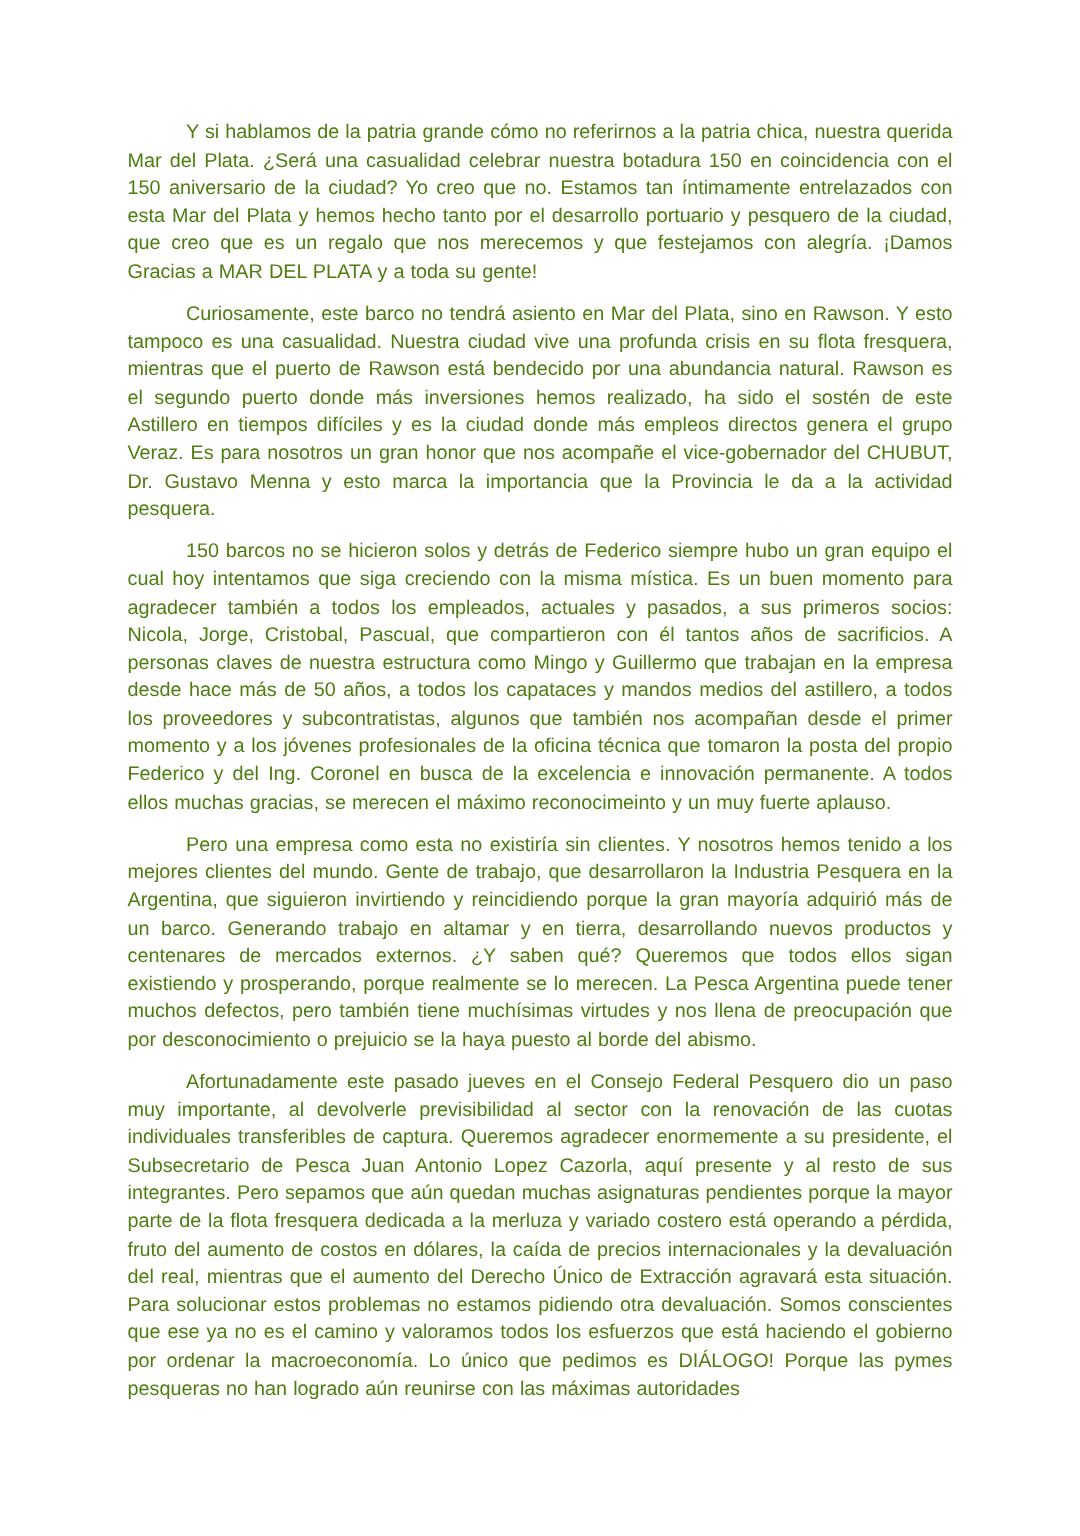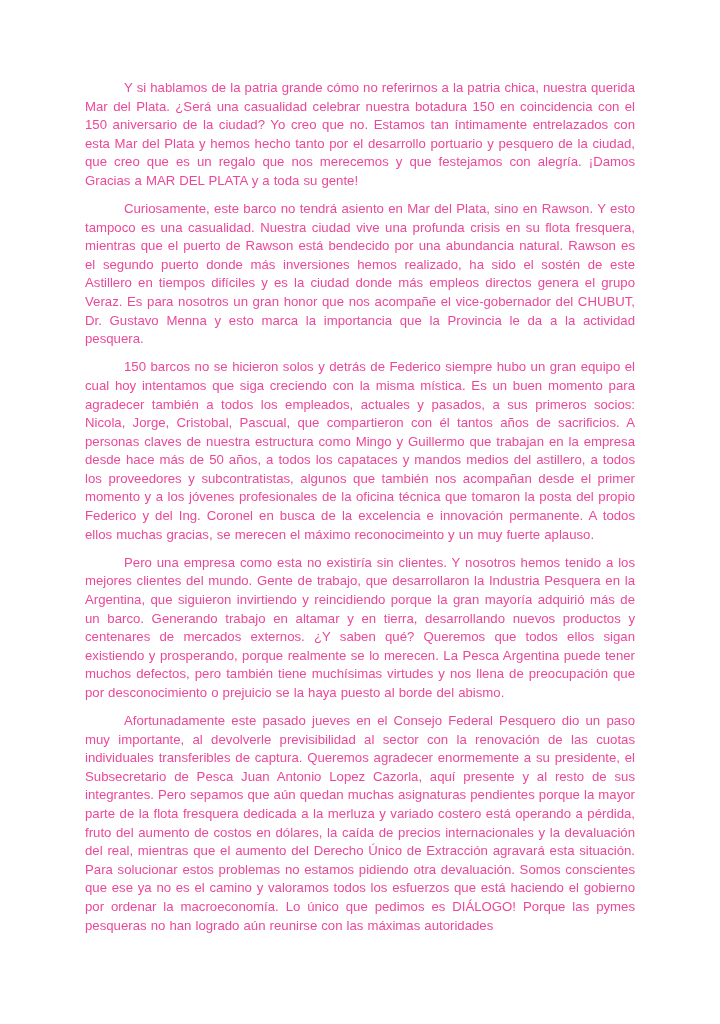--- a/index.html
+++ b/index.html
@@ -16,21 +16,21 @@
     box-sizing: border-box;
     width: 720px;
     height: 1024px;
     background: #ffffff;
     padding: 79px 85px 0 85px;
   }
   .doc-body p {
     font-family: "Liberation Sans", sans-serif;
     font-size: 13.2px;
     line-height: 18.6px;
-    color: #ec4899;
+    color: #4d7c0f;
     text-align: justify;
     text-indent: 39px;
     margin: 0 0 9.5px 0;
     word-spacing: 0.4px;
     -webkit-hyphens: none;
     hyphens: none;
   }
 </style>
 </head>
 <body>

